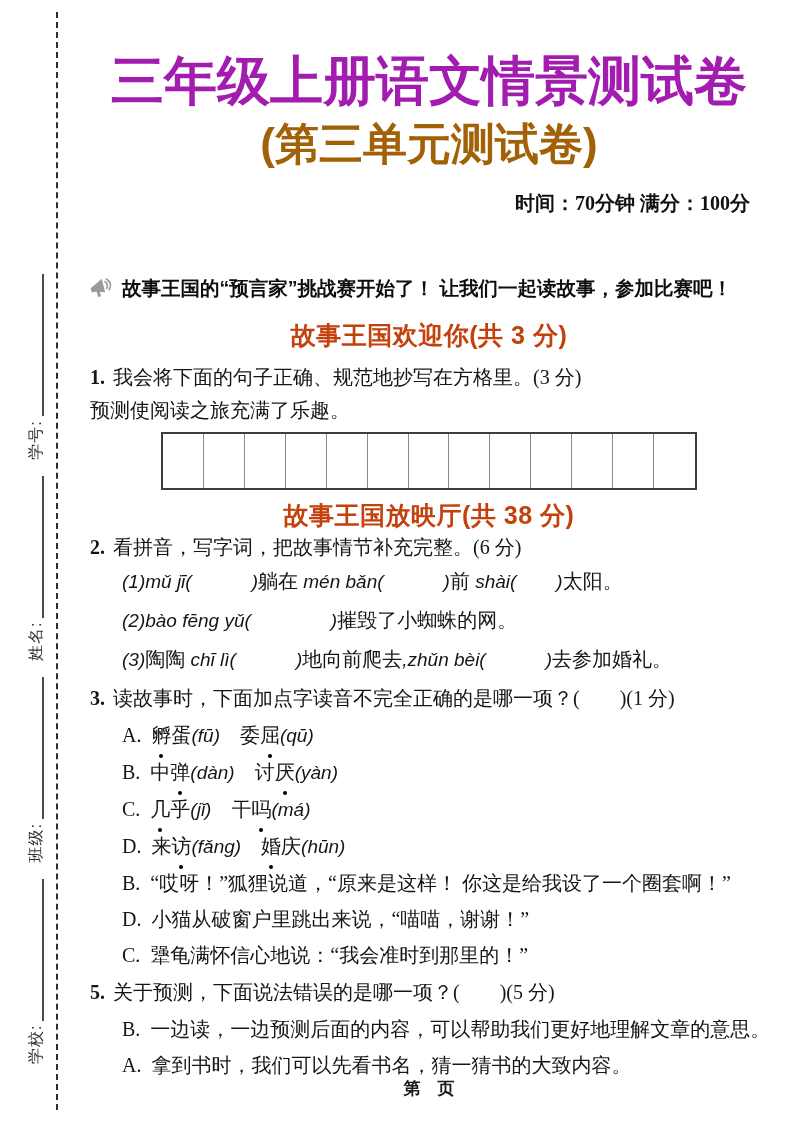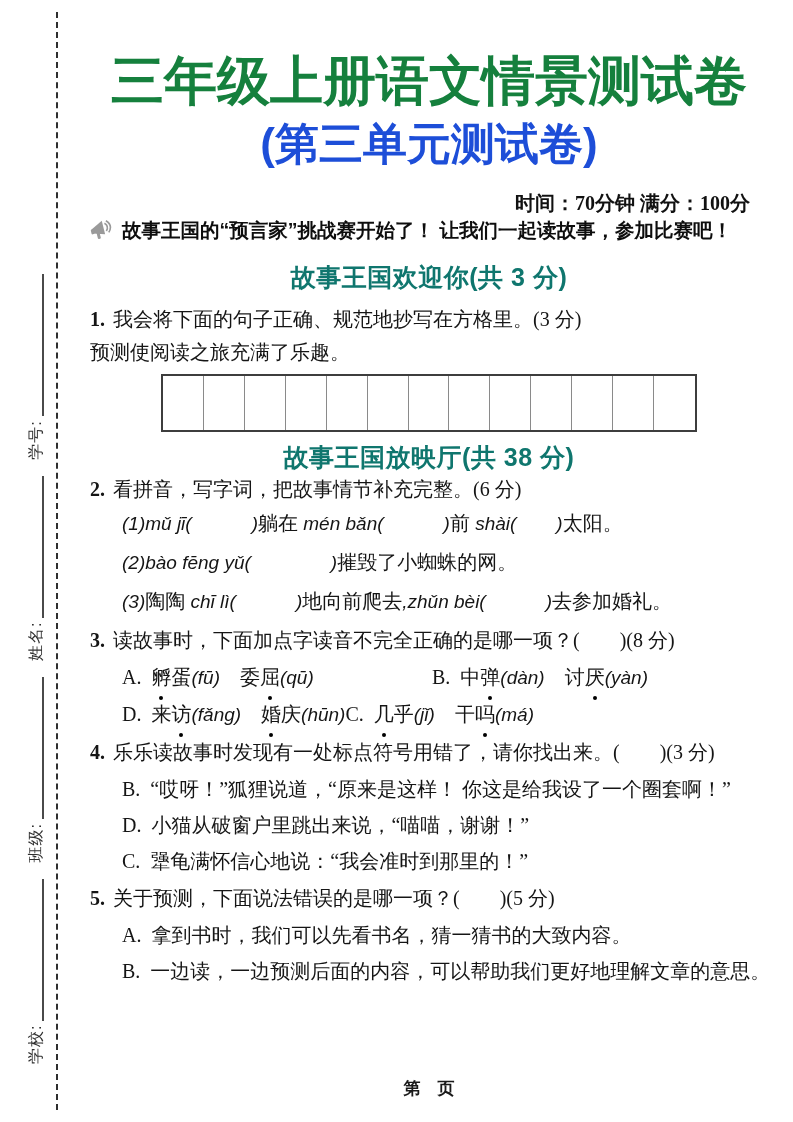--- a/index.html
+++ b/index.html
@@ -28,61 +28,61 @@
   .rail-label{white-space:nowrap;letter-spacing:1px;}
   .rail-line{display:inline-block;width:142px;border-bottom:2px solid #4a4a4a;height:14px;margin-left:4px;}
   
   .content{
     position:absolute;left:90px;top:0;width:678px;
     padding-top:50px;box-sizing:border-box;
   }
   .title{
     margin:0;text-align:center;
     font-family:"Liberation Sans","DejaVu Sans",sans-serif;
-    font-weight:900;font-size:53px;line-height:62px;color:#15803d;
+    font-weight:900;font-size:53px;line-height:62px;color:#a21caf;
     letter-spacing:0px;white-space:nowrap;
   }
   .subtitle{
     margin:6px 0 0 0;text-align:center;
     font-family:"Liberation Sans","DejaVu Sans",sans-serif;
-    font-weight:900;font-size:44px;line-height:52px;color:#1d4ed8;
+    font-weight:900;font-size:44px;line-height:52px;color:#a16207;
   }
   .meta{
     margin-top:20px;text-align:right;padding-right:18px;
     font-size:20px;line-height:26px;font-weight:700;color:#111;
   }
   .intro{
-    display:flex;align-items:flex-start;
+    margin-top:58px;display:flex;align-items:flex-start;
     font-family:"Liberation Sans","DejaVu Sans",sans-serif;
     font-weight:700;font-size:19.5px;line-height:28px;color:#0d0d0d;
     white-space:nowrap;
   }
   .intro .megaphone{flex:0 0 auto;margin:3px 8px 0 0;}
   .sec-heading{
     margin-top:12px;text-align:center;
     font-family:"Liberation Sans","DejaVu Sans",sans-serif;
-    font-weight:700;font-size:25px;line-height:34px;color:#0f766e;
+    font-weight:700;font-size:25px;line-height:34px;color:#c2410c;
     letter-spacing:0.5px;
   }
   .sec-heading.second{margin-top:8px;}
   .q-line{margin-top:10px;font-size:20px;line-height:30px;}
   .q-line.tall{line-height:38px;margin-top:0;}
   .qnum{font-weight:700;margin-right:8px;}
   .sentence{margin-top:4px;text-align:left;font-size:20px;line-height:28px;}
   .copy-grid{
     margin:8px auto 0 auto;width:532px;height:54px;
     border:2px solid #3d3d3d;box-sizing:content-box;
     display:grid;grid-template-columns:repeat(13,1fr);
   }
   .copy-grid .cell{border-right:1px solid #8a8a8a;}
   .copy-grid .cell:last-child{border-right:none;}
   .sub-line{padding-left:32px;font-size:20px;line-height:38px;white-space:nowrap;}
   .opt-line{padding-left:32px;font-size:20px;line-height:36px;white-space:nowrap;}
   .opt-label{margin-right:10px;}
-  .opt-2col{display:flex;padding-left:32px;}
+  .opt-2col{display:flex;padding-left:32px;flex-direction:column;}
   .opt-2col .opt{font-size:20px;line-height:36px;white-space:nowrap;}
   .opt-2col .opt.first{width:310px;flex:0 0 auto;}
   .py{font-family:"Liberation Sans","DejaVu Sans",sans-serif;font-size:19px;font-style:italic;}
   .dot-char{position:relative;display:inline-block;}
   .dot-char::after{
     content:"";position:absolute;left:50%;bottom:-5px;
     width:4px;height:4px;border-radius:50%;background:#000;
     transform:translateX(-50%);
   }
   .footer{
@@ -162,58 +162,55 @@
     <div class="sec-heading second">故事王国放映厅(共 38 分)</div>
 
     <div class="q-line" style="margin-top:0;">
       <span class="qnum">2.</span><span>看拼音，写字词，把故事情节补充完整。(6 分)</span>
     </div>
     <div class="sub-line"><span class="py">(1)mǔ jī(</span>　　　<span class="py">)</span>躺在<span class="py"> mén bǎn(</span>　　　<span class="py">)</span>前<span class="py"> shài(</span>　　<span class="py">)</span>太阳。</div>
     <div class="sub-line"><span class="py">(2)bào fēng yǔ(</span>　　　　<span class="py">)</span>摧毁了小蜘蛛的网。</div>
     <div class="sub-line"><span class="py">(3)</span>陶陶<span class="py"> chī lì(</span>　　　<span class="py">)</span>地向前爬去<span class="py">,zhǔn bèi(</span>　　　<span class="py">)</span>去参加婚礼。</div>
 
     <div class="q-line tall">
-      <span class="qnum">3.</span><span>读故事时，下面加点字读音不完全正确的是哪一项？(　　)(8 分)</span>
+      <span class="qnum">3.</span><span>读故事时，下面加点字读音不完全正确的是哪一项？(　　)(1 分)</span>
     </div>
     <div class="opt-2col">
       <div class="opt first">
         <span class="opt-label">A.</span><span><span class="dot-char">孵</span>蛋<span class="py">(fū)</span>　委<span class="dot-char">屈</span><span class="py">(qū)</span></span>
       </div>
       <div class="opt">
         <span class="opt-label">B.</span><span>中<span class="dot-char">弹</span><span class="py">(dàn)</span>　讨<span class="dot-char">厌</span><span class="py">(yàn)</span></span>
       </div>
     </div>
     <div class="opt-2col">
+      <div class="opt first">
+        <span class="opt-label">C.</span><span><span class="dot-char">几</span>乎<span class="py">(jǐ)</span>　干<span class="dot-char">吗</span><span class="py">(má)</span></span>
+      </div>
       <div class="opt">
         <span class="opt-label">D.</span><span>来<span class="dot-char">访</span><span class="py">(fǎng)</span>　<span class="dot-char">婚</span>庆<span class="py">(hūn)</span></span>
       </div>
-      <div class="opt first">
-        <span class="opt-label">C.</span><span><span class="dot-char">几</span>乎<span class="py">(jǐ)</span>　干<span class="dot-char">吗</span><span class="py">(má)</span></span>
-      </div>
-    </div>
-
-    <div class="q-line tall">
-      <span class="qnum">4.</span><span>乐乐读故事时发现有一处标点符号用错了，请你找出来。(　　)(3 分)</span>
-    </div>
+    </div>
+
     <div class="opt-line">
       <span class="opt-label">B.</span><span>“哎呀！”狐狸说道，“原来是这样！ 你这是给我设了一个圈套啊！”</span>
     </div>
     <div class="opt-line">
       <span class="opt-label">D.</span><span>小猫从破窗户里跳出来说，“喵喵，谢谢！”</span>
     </div>
     <div class="opt-line">
       <span class="opt-label">C.</span><span>犟龟满怀信心地说：“我会准时到那里的！”</span>
     </div>
 
     <div class="q-line tall">
       <span class="qnum">5.</span><span>关于预测，下面说法错误的是哪一项？(　　)(5 分)</span>
     </div>
     <div class="opt-line">
+      <span class="opt-label">B.</span><span>一边读，一边预测后面的内容，可以帮助我们更好地理解文章的意思。</span>
+    </div>
+    <div class="opt-line">
       <span class="opt-label">A.</span><span>拿到书时，我们可以先看书名，猜一猜书的大致内容。</span>
-    </div>
-    <div class="opt-line">
-      <span class="opt-label">B.</span><span>一边读，一边预测后面的内容，可以帮助我们更好地理解文章的意思。</span>
     </div>
 
   </div>
 
   <div class="footer">第　页</div>
 </div>
 
 </body></html>

